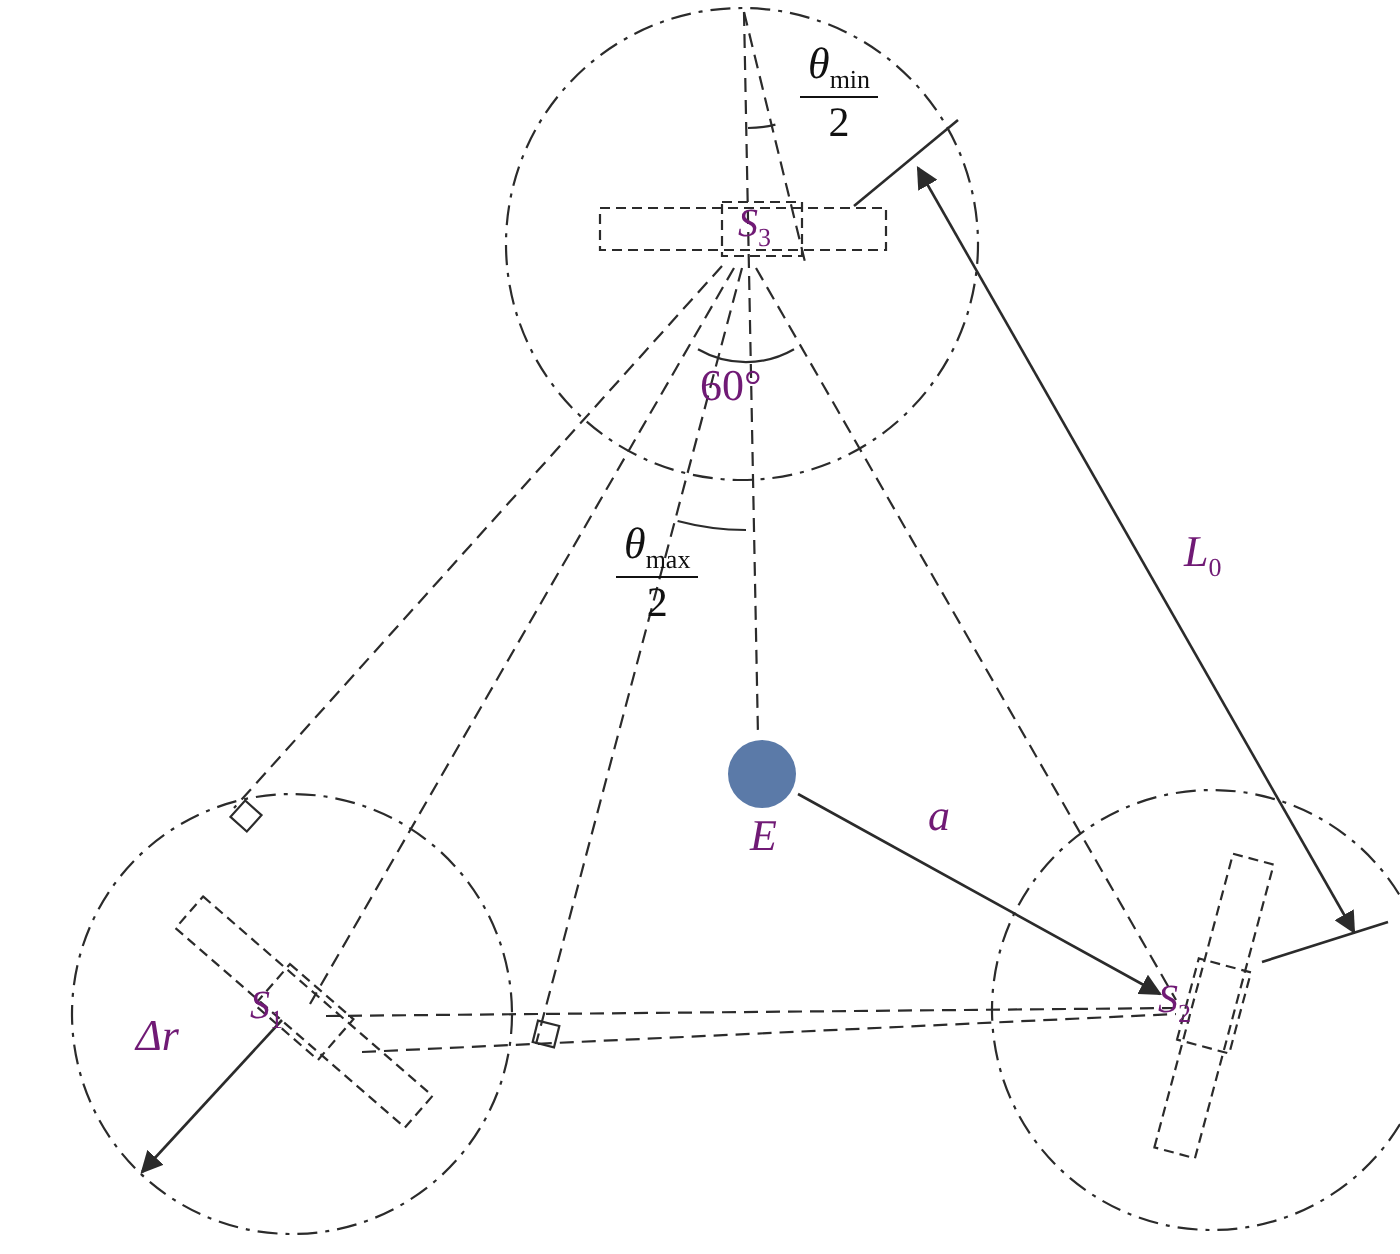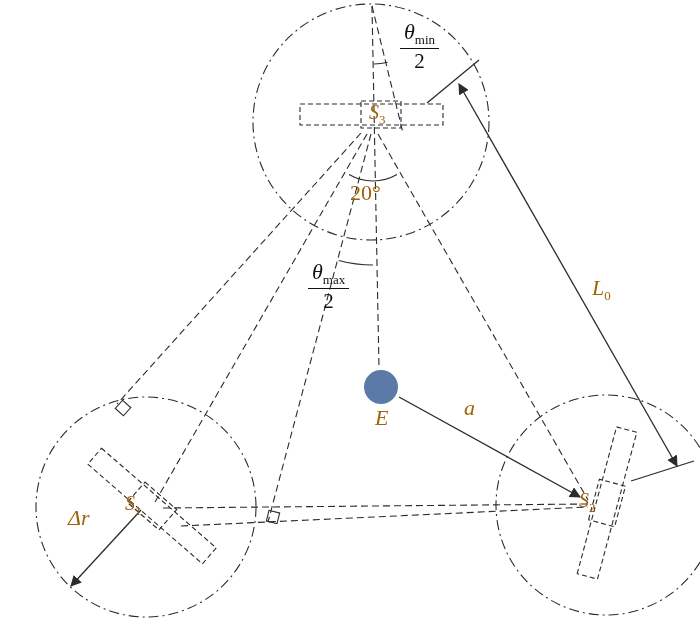--- a/index.html
+++ b/index.html
@@ -8,21 +8,21 @@
   svg{position:absolute;left:0;top:0;}
 
   
   .dashdot{stroke-dasharray:10 4 2 4;stroke-width:1.1;}
   .dash{stroke-dasharray:7 4;stroke-width:1.1;}
   .dash-sm{stroke-dasharray:5 3;stroke-width:1.1;}
   .solid{stroke-width:1.3;}
   .thin{stroke-width:1.1;}
 
   
-  .lbl{position:absolute;font-size:22px;color:#a16207;line-height:1;white-space:nowrap;}
+  .lbl{position:absolute;font-size:22px;color:#701a75;line-height:1;white-space:nowrap;}
   .lbl.small{font-size:20px;}
   .it{font-style:italic;}
   .sub{font-size:13px;vertical-align:-5px;font-style:normal;}
 
   
   .frac{position:absolute;text-align:center;color:#111;}
   .frac .num{font-size:22px;border-bottom:1.5px solid #111;padding:0 4px 2px 4px;line-height:1;}
   .frac .den{font-size:21px;padding-top:2px;line-height:1;}
 </style>
 </head>
@@ -86,23 +86,23 @@
   <div class="frac" style="left:369px;top:21px;">
     <div class="num"><span class="it">θ</span><span class="sub">min</span></div>
     <div class="den">2</div>
   </div>
 
   <div class="frac" style="left:277px;top:261px;">
     <div class="num"><span class="it">θ</span><span class="sub">max</span></div>
     <div class="den">2</div>
   </div>
 
-  <div class="lbl" style="left:319px;top:182px;">20°</div>
+  <div class="lbl" style="left:319px;top:182px;">60°</div>
 
-  <div class="lbl" style="left:561px;top:277px;"><span class="it">L</span><span class="sub">0</span></div>
+  <div class="lbl" style="left:561px;top:265px;"><span class="it">L</span><span class="sub">0</span></div>
 
   <div class="lbl it" style="left:433px;top:397px;">a</div>
 
   <div class="lbl it" style="left:344px;top:407px;">E</div>
 
   <div class="lbl small" style="left:338px;top:102px;"><span class="it">S</span><span class="sub">3</span></div>
 
   <div class="lbl small" style="left:94px;top:493px;"><span class="it">S</span><span class="sub">1</span></div>
 
   <div class="lbl small" style="left:548px;top:490px;"><span class="it">S</span><span class="sub">2</span></div>

